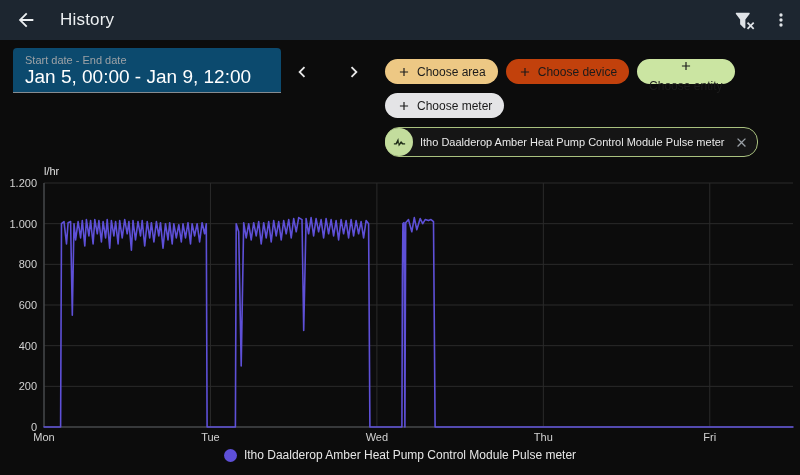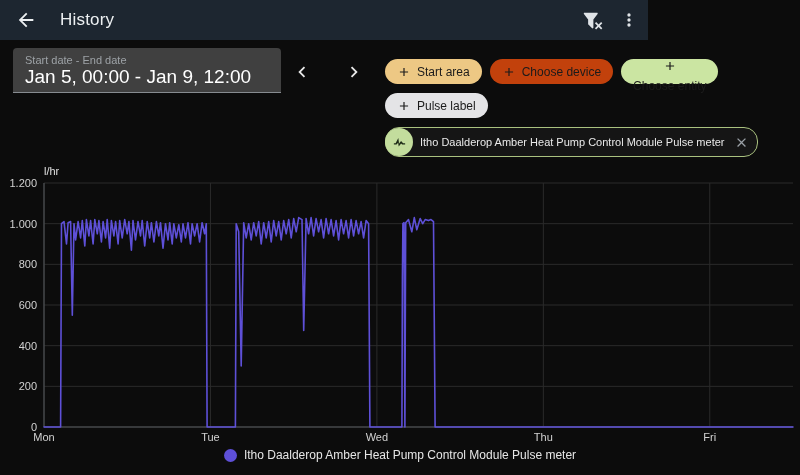--- a/index.html
+++ b/index.html
@@ -1,29 +1,29 @@
 <!DOCTYPE html>
 <html><head>
 <meta charset="utf-8">
 <style>
   html,body{margin:0;padding:0;background:#0c0c0c;}
   body{width:800px;height:475px;position:relative;overflow:hidden;
        font-family:"Liberation Sans",sans-serif;-webkit-font-smoothing:antialiased;}
-  .appbar{position:absolute;left:0;top:0;width:648px;height:40px;background:#1d2630;
+  .appbar{position:absolute;left:0;top:0;width:800px;height:40px;background:#1d2630;
           display:flex;align-items:center;box-sizing:border-box;}
   .icon-btn{background:none;border:none;padding:0;display:flex;align-items:center;
             justify-content:center;cursor:pointer;}
   .icon-btn svg{display:block;}
   .back-btn{width:40px;height:40px;margin-left:6px;}
   .appbar h1{font-size:17px;font-weight:500;color:#eceff1;margin:0 0 0 14px;letter-spacing:.2px;}
   .appbar-right{margin-left:auto;display:flex;align-items:center;}
   .filter-btn{width:40px;height:40px;}
   .menu-btn{width:34px;height:40px;margin-right:2px;}
 
-  .date-field{position:absolute;left:13px;top:48px;width:268px;height:45px;background:#404040;
+  .date-field{position:absolute;left:13px;top:48px;width:268px;height:45px;background:#0c4a6e;
               border-radius:4px 4px 0 0;border-bottom:1px solid #878c91;box-sizing:border-box;
               padding:6px 12px;cursor:pointer;}
   .date-label{font-size:11px;color:#9da2a6;}
   .date-value{font-size:19px;font-weight:400;color:#ffffff;margin-top:0;white-space:nowrap;}
 
   .nav-btn{position:absolute;top:57px;width:30px;height:30px;color:#e8e8e8;}
   .nav-prev{left:287px;} .nav-next{left:339px;}
 
   .chips{position:absolute;left:385px;top:59px;width:400px;display:flex;
          flex-direction:column;gap:9px;align-items:flex-start;}
@@ -84,41 +84,41 @@
     <path fill="#e8e8e8" d="M8.59,16.58L13.17,12L8.59,7.41L10,6L16,12L10,18L8.59,16.58Z"></path>
   </svg>
 </button>
 
 <div class="chips">
   <div class="chip-row">
     <button class="chip" style="background-color: rgb(237, 200, 132);">
       <svg width="14" height="14" viewBox="0 0 24 24">
           <path fill="#1b1b1b" d="M19,13H13V19H11V13H5V11H11V5H13V11H19V13Z"></path>
         </svg>
-      <span>Start area</span>
+      <span>Choose area</span>
     </button>
     <button class="chip" style="background-color: #c2410c;">
       <svg width="14" height="14" viewBox="0 0 24 24">
           <path fill="#1b1b1b" d="M19,13H13V19H11V13H5V11H11V5H13V11H19V13Z"></path>
         </svg>
       <span>Choose device</span>
     </button>
     <button class="chip" style="background-color: rgb(203, 229, 162); flex-direction: column;">
       <svg width="14" height="14" viewBox="0 0 24 24">
           <path fill="#1b1b1b" d="M19,13H13V19H11V13H5V11H11V5H13V11H19V13Z"></path>
         </svg>
       <span>Choose entity</span>
     </button>
   </div>
   <div class="chip-row">
     <button class="chip" style="background-color: rgb(228, 228, 230);">
       <svg width="14" height="14" viewBox="0 0 24 24">
           <path fill="#1b1b1b" d="M19,13H13V19H11V13H5V11H11V5H13V11H19V13Z"></path>
         </svg>
-      <span>Pulse label</span>
+      <span>Choose meter</span>
     </button>
   </div>
   <div class="chip-row">
     <div class="entity-chip" style="border-color: rgb(169, 193, 127);">
       <span class="entity-avatar" style="background-color: rgb(195, 221, 157);">
         <svg width="15" height="15" viewBox="0 0 24 24">
           <path fill="#1d2b17" d="M3,13H5.79L10.1,4.79L11.28,13.75L14.5,9.66L17.83,13H21V15H16.17L14.6,13.43L10.72,18.34L9.9,12.21L7.21,15H3V13Z"></path>
         </svg>
       </span>
       <span>Itho Daalderop Amber Heat Pump Control Module Pulse meter</span>

